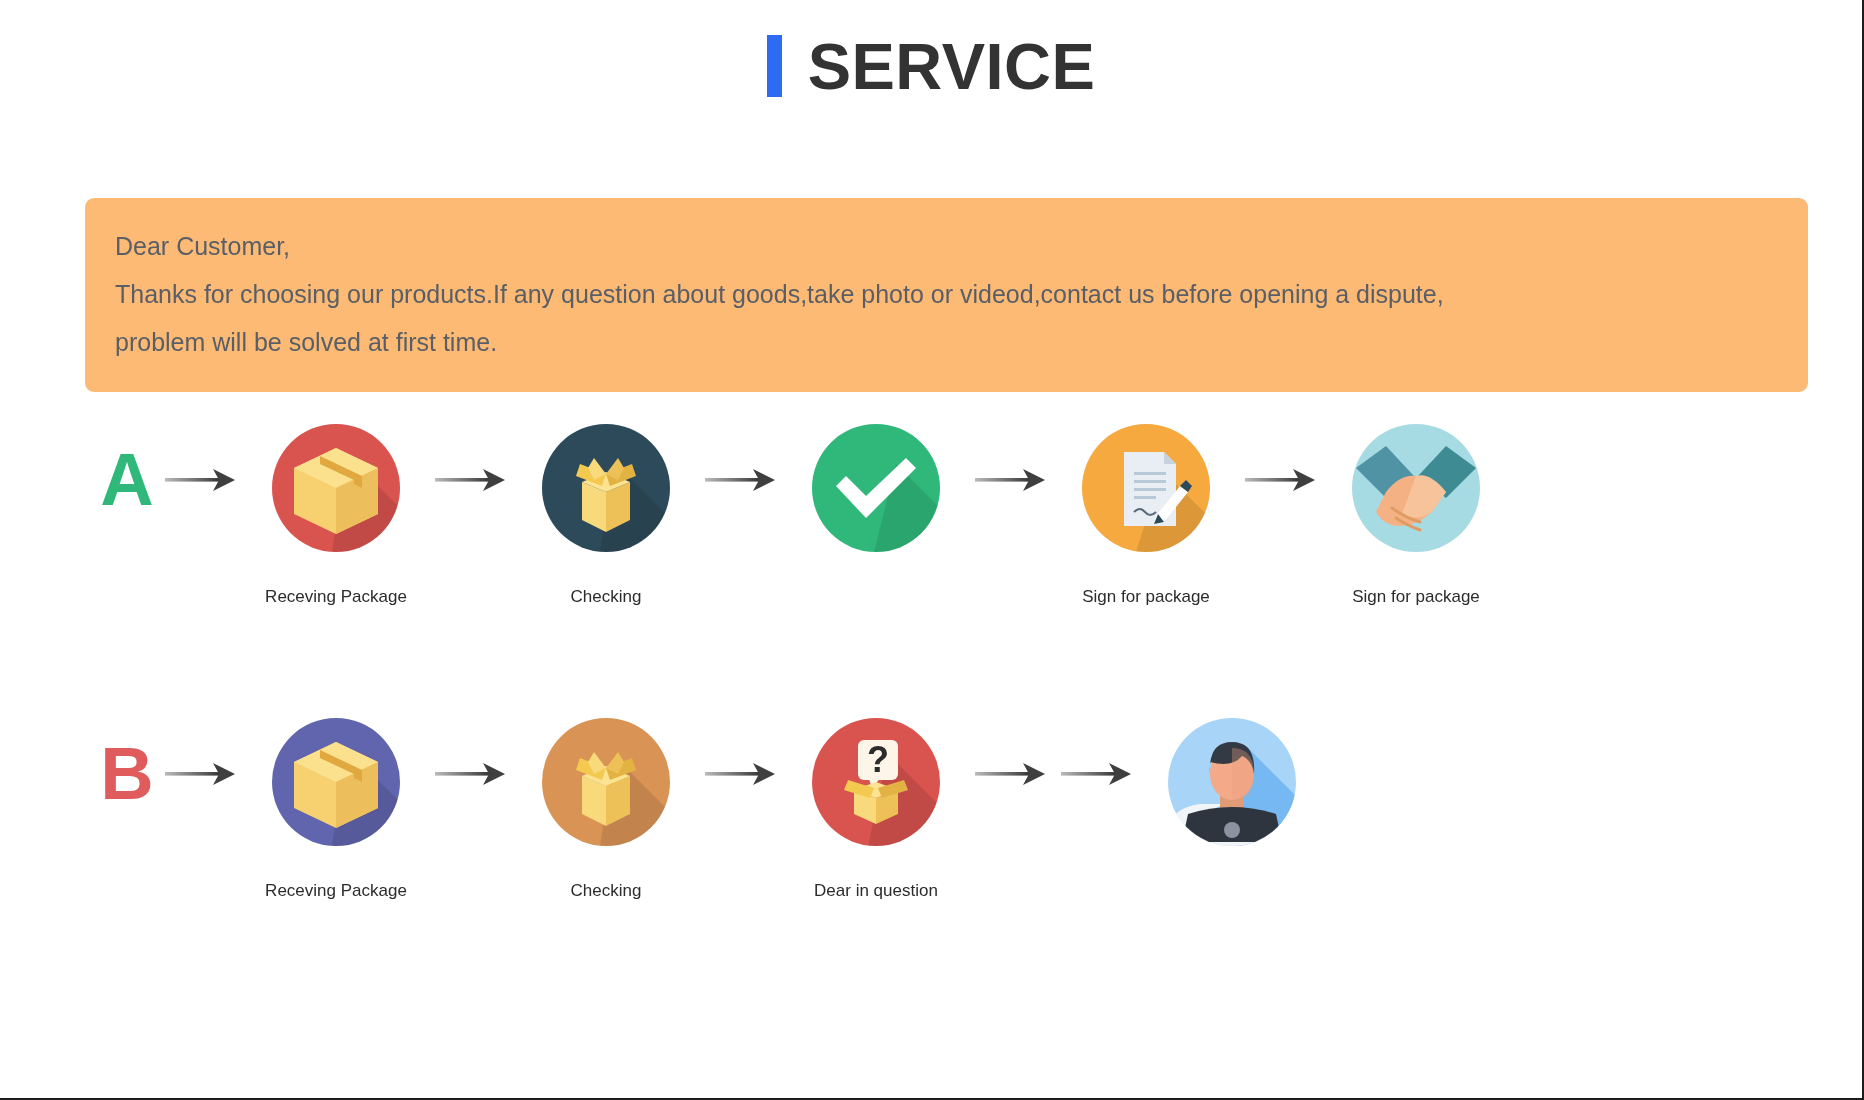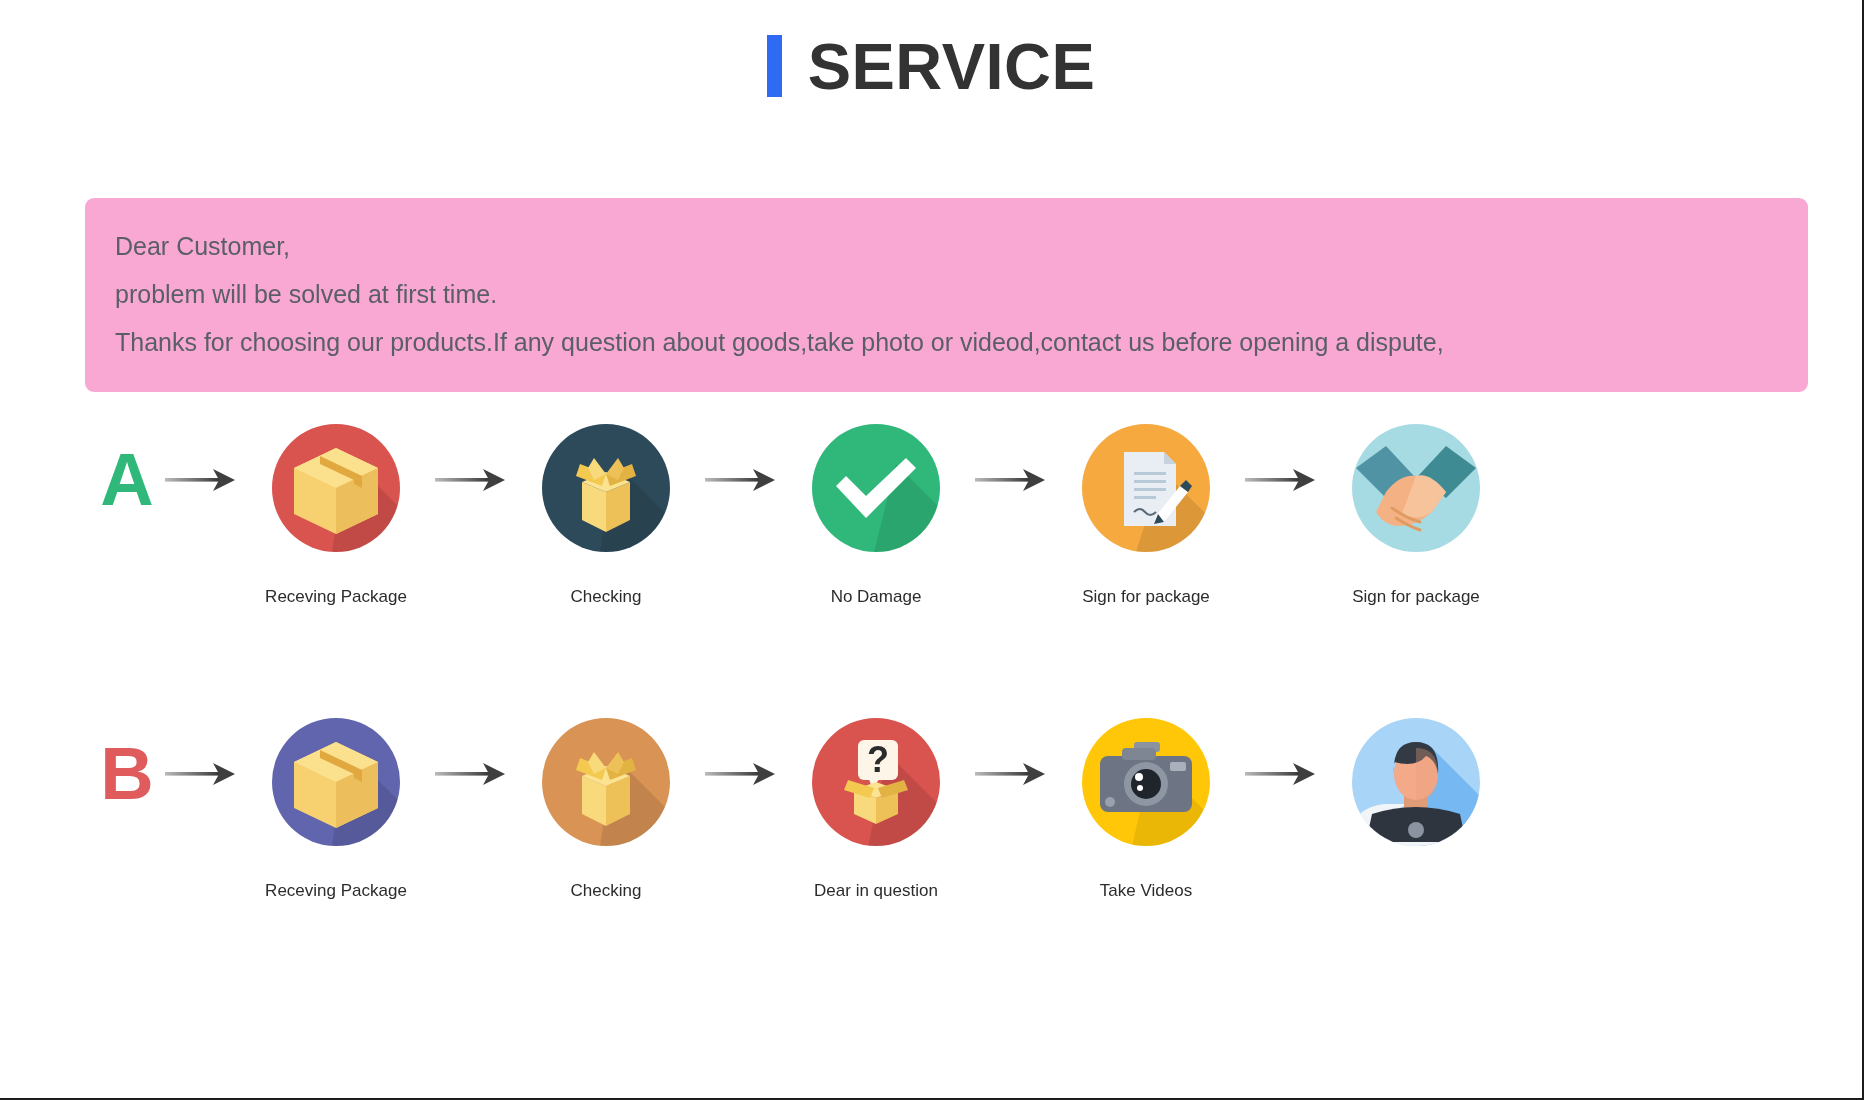--- a/index.html
+++ b/index.html
@@ -43,21 +43,21 @@
     letter-spacing: 0.5px;
     line-height: 1;
   }
 
   
   .notice {
     position: absolute;
     left: 85px;
     top: 198px;
     width: 1723px;
-    background: #f9a8d4;
+    background: #fdba74;
     border-radius: 9px;
     padding: 24px 30px 26px 30px;
   }
   .notice-line {
     font-size: 25px;
     line-height: 48px;
     color: #5a5e66;
     white-space: nowrap;
   }
 
@@ -128,22 +128,22 @@
 
 <div class="page">
 
   <div class="title-row">
     <div class="title-bar"></div>
     <div class="title-text">SERVICE</div>
   </div>
 
   <div class="notice">
     <div class="notice-line">Dear Customer,</div>
+    <div class="notice-line">Thanks for choosing our products.If any question about goods,take photo or videod,contact us before opening a dispute,</div>
     <div class="notice-line">problem will be solved at first time.</div>
-    <div class="notice-line">Thanks for choosing our products.If any question about goods,take photo or videod,contact us before opening a dispute,</div>
   </div>
 
   <div class="flow flow-a">
 
     <div class="row-letter letter-a">A</div>
 
     <div class="arrow">
       <svg width="72" height="26" viewBox="0 0 72 26">
         <defs>
             <linearGradient id="ga1" x1="0" y1="0" x2="1" y2="0">
@@ -199,21 +199,20 @@
       </svg>
     </div>
 
     <div class="step">
       <div class="icon-circle" style="background:#2fb87a">
         <svg width="128" height="128" viewBox="0 0 128 128">
           <path class="shadow" d="M84 40 L128 84 L128 128 L62 128 Z"></path>
           <path d="M24 62 L34 52 L54 72 L94 34 L104 44 L54 94 Z" fill="#ffffff"></path>
         </svg>
       </div>
-      <div class="step-label">No Damage</div>
     </div>
 
     <div class="arrow">
       <svg width="72" height="26" viewBox="0 0 72 26">
         <rect x="0" y="11" width="56" height="3.6" fill="url(#ga1)"></rect>
         <path d="M48 2 L70 13 L48 24 L54 13 Z" fill="#3f3f3f"></path>
       </svg>
     </div>
 
     <div class="step">
@@ -329,37 +328,20 @@
       <div class="step-label">Dear in question</div>
     </div>
 
     <div class="arrow">
       <svg width="72" height="26" viewBox="0 0 72 26">
         <rect x="0" y="11" width="56" height="3.6" fill="url(#ga1)"></rect>
         <path d="M48 2 L70 13 L48 24 L54 13 Z" fill="#3f3f3f"></path>
       </svg>
     </div>
 
-    <div class="step">
-      <div class="icon-circle" style="background:#ffc707">
-        <svg width="128" height="128" viewBox="0 0 128 128">
-          <path d="M70 40 L128 98 L128 128 L50 128 Z" fill="#000" opacity="0.08"></path>
-          <rect x="52" y="24" width="26" height="10" rx="3" fill="#8b93a0"></rect>
-          <rect x="18" y="38" width="92" height="56" rx="8" fill="#6d7584"></rect>
-          <rect x="40" y="30" width="34" height="12" rx="4" fill="#7e8693"></rect>
-          <rect x="88" y="44" width="16" height="9" rx="2" fill="#aab1bc"></rect>
-          <circle cx="64" cy="66" r="22" fill="#8e96a3"></circle>
-          <circle cx="64" cy="66" r="15" fill="#20242b"></circle>
-          <circle cx="57" cy="59" r="4" fill="#ffffff"></circle>
-          <circle cx="58" cy="70" r="3" fill="#ffffff"></circle>
-          <circle cx="28" cy="84" r="5" fill="#9aa1ac"></circle>
-        </svg>
-      </div>
-      <div class="step-label">Take Videos</div>
-    </div>
 
     <div class="arrow">
       <svg width="72" height="26" viewBox="0 0 72 26">
         <rect x="0" y="11" width="56" height="3.6" fill="url(#ga1)"></rect>
         <path d="M48 2 L70 13 L48 24 L54 13 Z" fill="#3f3f3f"></path>
       </svg>
     </div>
 
     <div class="step">
       <div class="icon-circle" style="background:#a8d5f7">

